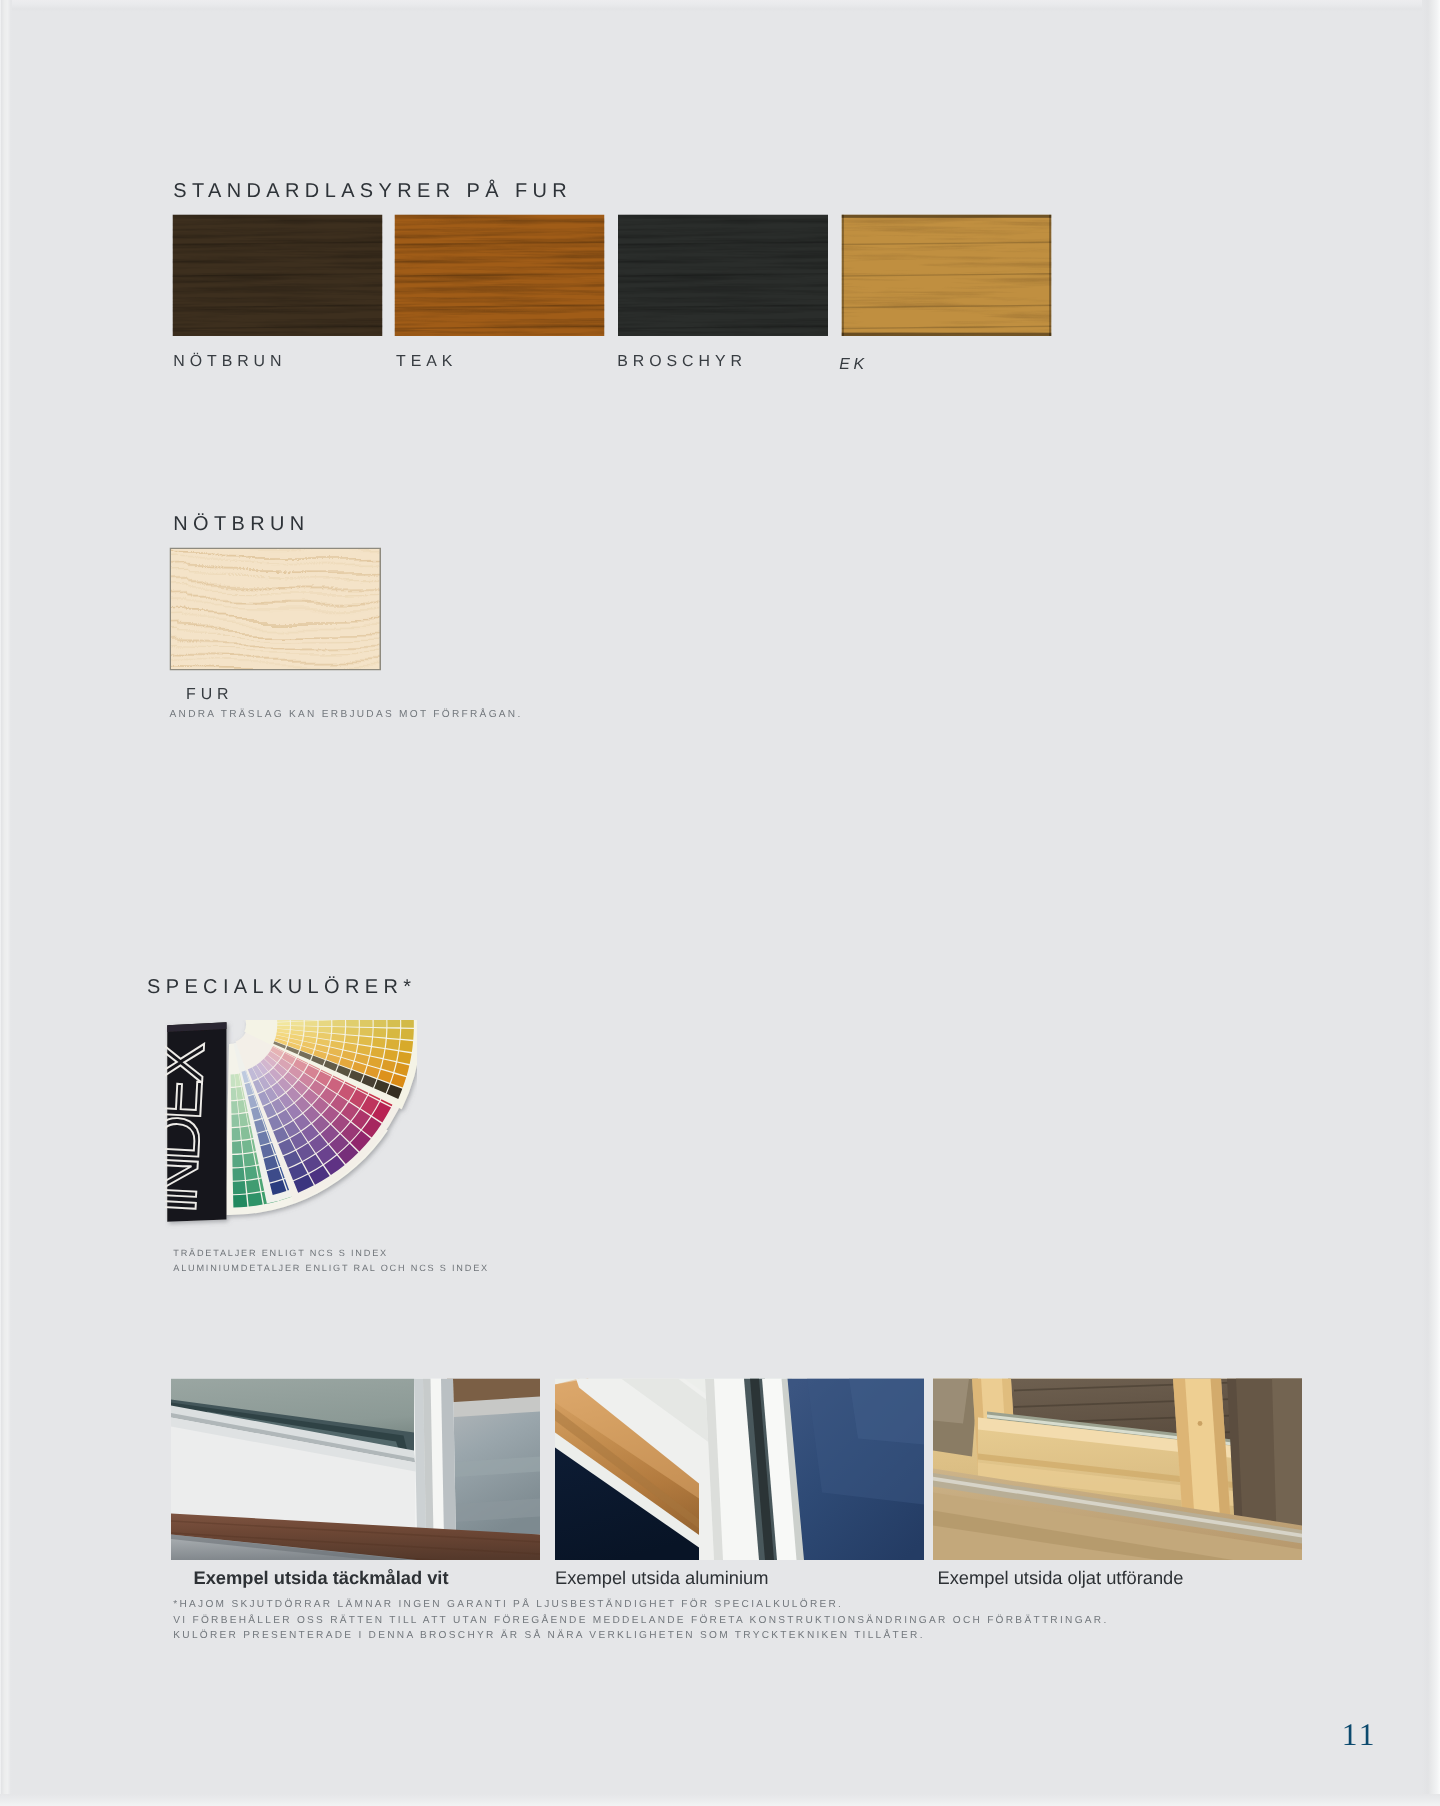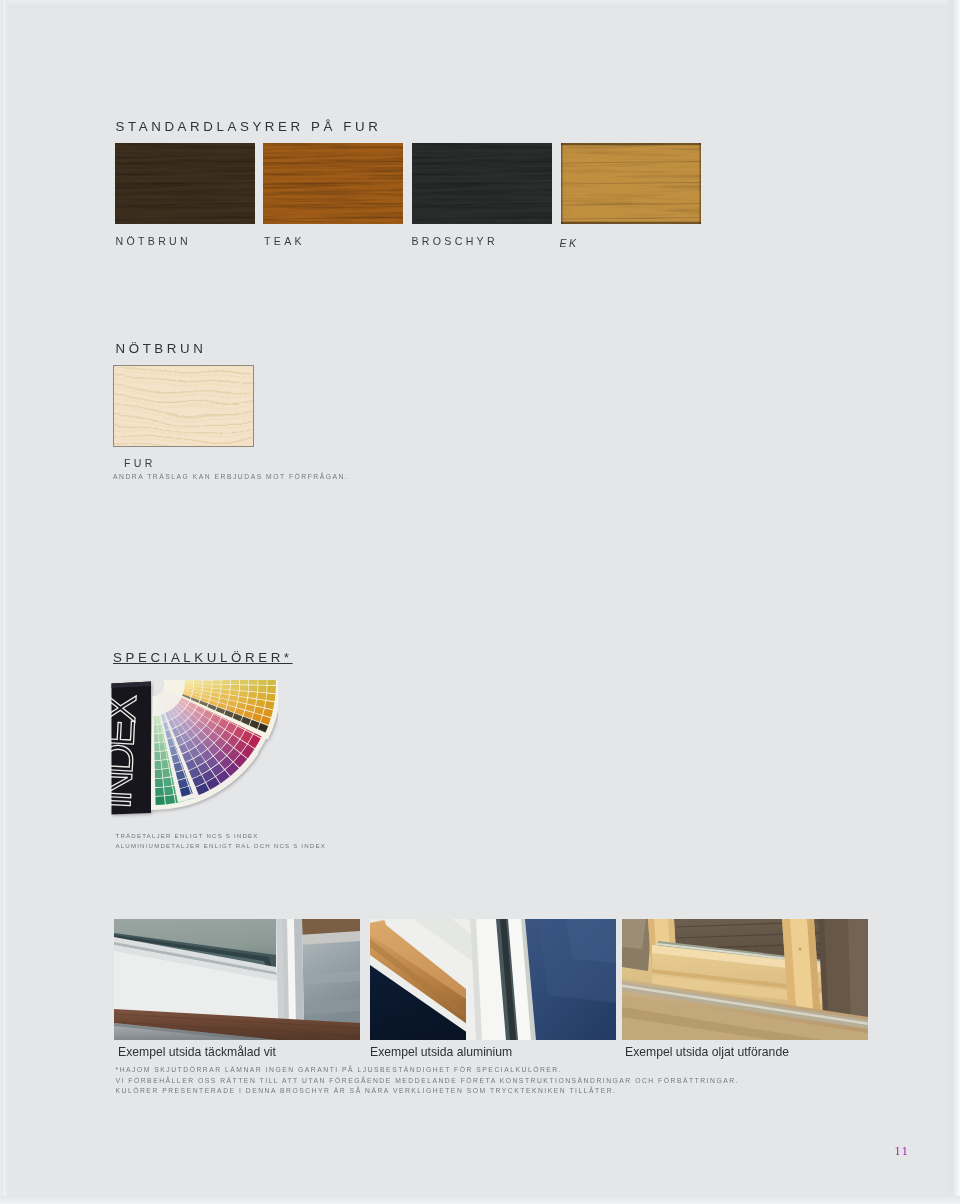--- a/index.html
+++ b/index.html
@@ -4,21 +4,21 @@
 <style>
   html,body{margin:0;padding:0;}
   body{width:960px;height:1204px;background:#e5e6e8;
        font-family:"Liberation Sans",sans-serif;overflow:hidden;}
   .page{position:absolute;left:0;top:0;width:960px;height:1108px;background:#e5e6e8;}
   .sec-title{position:absolute;font-size:13.3px;letter-spacing:3.6px;color:#2e3338;white-space:nowrap;}
   .cap{position:absolute;font-size:10.6px;letter-spacing:3.3px;color:#373c41;white-space:nowrap;}
   .tiny{position:absolute;font-size:6.75px;letter-spacing:1.52px;color:#73787d;white-space:nowrap;}
   .tiny2{position:absolute;font-size:6.1px;letter-spacing:1.2px;color:#70757a;white-space:nowrap;}
   .pcap{position:absolute;font-size:12.2px;color:#2d3135;white-space:nowrap;}
-  .pageno{position:absolute;font-family:"Liberation Serif",serif;font-size:12px;letter-spacing:1.6px;color:#a21caf;}
+  .pageno{position:absolute;font-family:"Liberation Serif",serif;font-size:21px;letter-spacing:1.6px;color:#0c4a6e;}
   .sw{position:absolute;}
   .sw svg,.ph svg{display:block;}
   .ph{position:absolute;}
   .edgeL{position:absolute;left:0;top:0;width:8px;height:1204px;
     background:linear-gradient(90deg,#f6f7f8 0px,#e3e4e6 1px,#eceded 3px,#eff0f1 5px,#e6e7e9 7px,#e5e6e8 8px);}
   .edgeL2{position:absolute;left:0;top:0;width:0;height:0;}
   .edgeT{position:absolute;left:0;top:0;width:960px;height:8px;
     background:linear-gradient(180deg,#ededef 0px,#e9eaec 3px,#e3e4e6 6px,#e5e6e8 8px);}
   .edgeB{position:absolute;left:0;top:1196px;width:960px;height:8px;
     background:linear-gradient(180deg,#e5e6e8 0px,#e9eaec 3px,#eef0f0 6px,#f2f3f4 8px);}
@@ -117,21 +117,21 @@
         <g clip-path="url(#pineclip)" transform="translate(0.5,0.5)">
           <g filter="url(#pinewarp)">
             <rect x="-40" y="-40" width="230" height="170" fill="url(#pinepat)"></rect>
           </g>
         </g>
         <rect x="0.5" y="0.5" width="140" height="81" fill="none" stroke="#8e8a7e" stroke-width="1"></rect>
       </svg>
     </div>
 <div class="cap" style="left:113px;top:457px;margin-left:11px;">FUR</div>
 <div class="tiny" style="left:113px;top:473px;">ANDRA TRÄSLAG KAN ERBJUDAS MOT FÖRFRÅGAN.</div>
-<div class="sec-title" style="left:113px;top:650px;text-decoration:underline;">SPECIALKULÖRER*</div>
+<div class="sec-title" style="left:98px;top:650px;">SPECIALKULÖRER*</div>
 <div class="sw" style="left:110px;top:680px;width:165px;height:140px;">
       <svg width="168" height="146" viewBox="0 0 168 146">
         <defs>
           <filter id="fanshadow" x="-10%" y="-10%" width="130%" height="130%">
             <feDropShadow dx="1.1" dy="1.4" stdDeviation="1.4" flood-color="#6e7175" flood-opacity="0.5"></feDropShadow>
           </filter>
         </defs>
         <g filter="url(#fanshadow)">
           <g transform="translate(40,2)">
             <path d="M2.7,14.0A13.0,13.0 0 0 0 13.8,8.2L108.5,71.6A127.0,127.0 0 0 1 0.3,128.0Z" fill="#f4f3ea"></path>
@@ -743,20 +743,20 @@
         <path d="M202,0 L246,0 L246,106 L207,110 Z" fill="#665746"></path>
         <path d="M226,0 L246,0 L246,102 L229,104 Z" fill="#7c6c58" opacity="0.6"></path>
         <path d="M188,96 L246,104 L246,121 L192,121 Z" fill="#ecce93"></path>
         <path d="M0,60 L246,98 L246,121 L0,121 Z" fill="url(#p3floor)"></path>
         <path d="M0,63 L246,101 L246,110 L0,72 Z" fill="#b8ae96"></path>
         <path d="M0,65.5 L246,103.5 L246,106 L0,68 Z" fill="#d7d4c8"></path>
         <path d="M0,76 L246,114 L246,121 L0,121 Z" fill="#c3a87b"></path>
         <path d="M0,88 L200,121 L150,121 L0,98 Z" fill="#ab8f62" opacity="0.55"></path>
       </svg>
     </div>
-<div class="pcap" style="left:118px;top:1045px;">Exempel utsida täckmålad vit</div>
+<div class="pcap" style="left:129px;top:1045px;font-weight:bold;">Exempel utsida täckmålad vit</div>
 <div class="pcap" style="left:370px;top:1045px;">Exempel utsida aluminium</div>
 <div class="pcap" style="left:625px;top:1045px;">Exempel utsida oljat utförande</div>
 <div class="tiny" style="left:115.5px;top:1066px;">*HAJOM SKJUTDÖRRAR LÄMNAR INGEN GARANTI PÅ LJUSBESTÄNDIGHET FÖR SPECIALKULÖRER.</div>
 <div class="tiny" style="left:115.5px;top:1077px;">VI FÖRBEHÅLLER OSS RÄTTEN TILL ATT UTAN FÖREGÅENDE MEDDELANDE FÖRETA KONSTRUKTIONSÄNDRINGAR OCH FÖRBÄTTRINGAR.</div>
 <div class="tiny" style="left:115.5px;top:1087px;">KULÖRER PRESENTERADE I DENNA BROSCHYR ÄR SÅ NÄRA VERKLIGHETEN SOM TRYCKTEKNIKEN TILLÅTER.</div>
 <div class="pageno" style="left:894.5px;top:1143.5px;">11</div>
 </div>
 
 </body></html>

